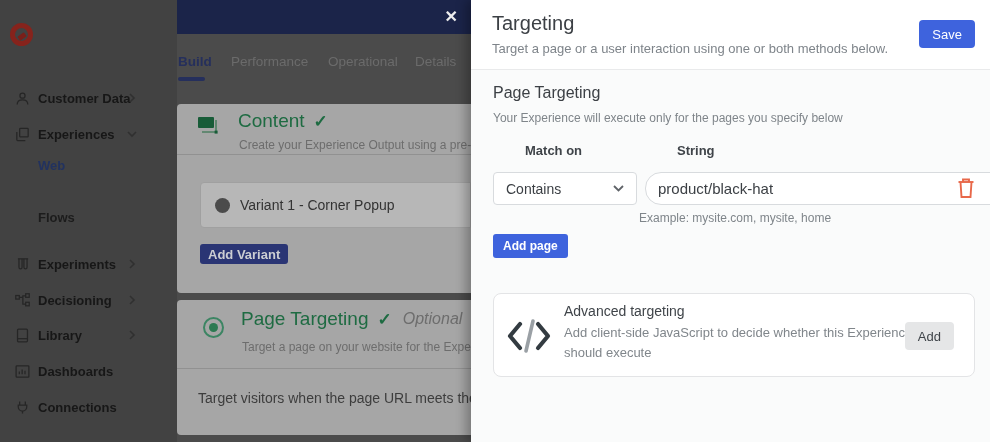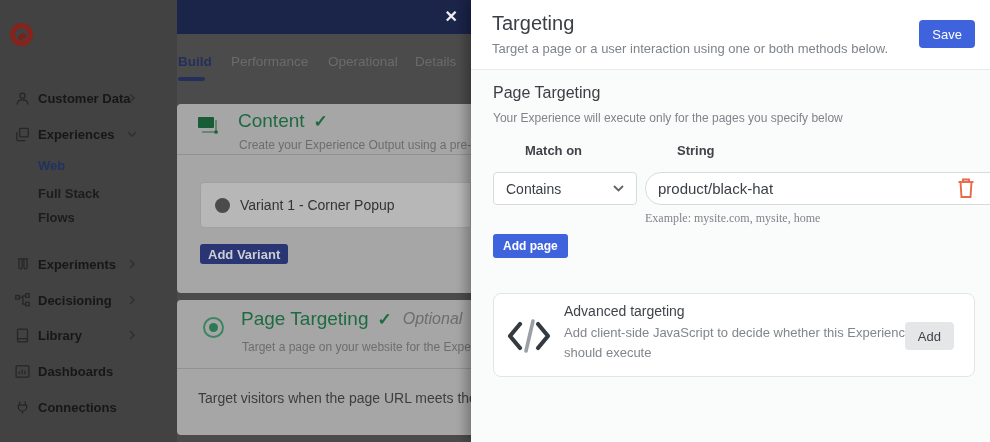--- a/index.html
+++ b/index.html
@@ -50,21 +50,21 @@
   .btn-blue { background:#3e63dd; color:#ffffff; border:none; border-radius:4px; display:flex; align-items:center; justify-content:center; }
   .btn-save { position:absolute; right:15px; top:20px; height:28px; padding:0 13px; font-size:13px; }
   .pt-title { position:absolute; left:22px; top:84px; font-size:16px; font-weight:500; color:#3c4045; }
   .pt-sub { position:absolute; left:22px; top:111px; font-size:12px; color:#7f858a; white-space:nowrap; }
   .fld-label { position:absolute; top:143px; font-size:13px; font-weight:700; color:#3f4449;padding-left:32px; }
   .lbl-match { left:22px; } .lbl-string { left:174px; }
   .select-box { position:absolute; left:22px; top:172px; width:144px; height:33px; background:#fff; border:1px solid #d8dbde; border-radius:4px; display:flex; align-items:center; padding:0 12px; font-size:14px; color:#3c4045; cursor:default; }
   .select-box svg { position:absolute; right:12px; }
   .txt-input { position:absolute; left:174px; top:172px; width:365px; height:33px; background:#fff; border:1px solid #d8dbde; border-radius:16px; padding:0 12px; font-size:15px; color:#3c4045; font-family:"Liberation Sans", sans-serif; }
   .trash { position:absolute; left:484px; top:176px; width:22px; height:24px; }
-  .example { position:absolute; left:174px; top:211px; font-size:12px; color:#7f858a; white-space:nowrap;font-family:Liberation Serif, serif; }
+  .example { position:absolute; left:168px; top:211px; font-size:12px; color:#7f858a; white-space:nowrap; }
   .btn-addpage { position:absolute; left:22px; top:234px; height:24px; padding:0 10px; font-size:12px; font-weight:700; border-radius:3px; }
   .adv-card { position:absolute; left:22px; top:293px; width:482px; height:84px; background:#ffffff; border:1px solid #e3e4e6; border-radius:8px; }
   .code-icon { position:absolute; left:13px; top:24px; }
   .adv-title { position:absolute; left:70px; top:9px; font-size:14px; font-weight:500; color:#3f4449; }
   .adv-desc { position:absolute; left:70px; top:29px; width:372px; font-size:13px; line-height:20px; color:#80868b; }
   .btn-gray { position:absolute; right:20px; top:28px; height:28px; padding:0 13px; background:#e5e6e7; color:#3f4449; font-size:13px; border:none; border-radius:4px; display:flex; align-items:center; }
 </style>
 </head>
 <body>
 
@@ -96,23 +96,20 @@
     <span class="nlabel">Experiences</span>
     <span class="nchev">
       <svg width="10" height="10" viewBox="0 0 10 10" fill="none" stroke="#303030" stroke-width="1.6">
           <polyline points="1,3 5,7 9,3"></polyline>
         </svg>
     </span>
   </div>
 
   <div class="nav-row" style="top:153px">
     <span class="nlabel sub active">Web</span>
-  </div>
-  <div class="nav-row" style="top:181px">
-    <span class="nlabel sub">Full Stack</span>
   </div>
   <div class="nav-row" style="top:205px">
     <span class="nlabel sub">Flows</span>
   </div>
 
   <div class="nav-row" style="top:252px">
     <span class="nicon">
       <svg width="17" height="17" viewBox="0 0 24 24" fill="none" stroke="#262626" stroke-width="1.8">
           <path d="M7 4v12a2.2 2.2 0 0 0 4.4 0V4"></path>
           <path d="M14 4v12a2.2 2.2 0 0 0 4.4 0V4"></path>

